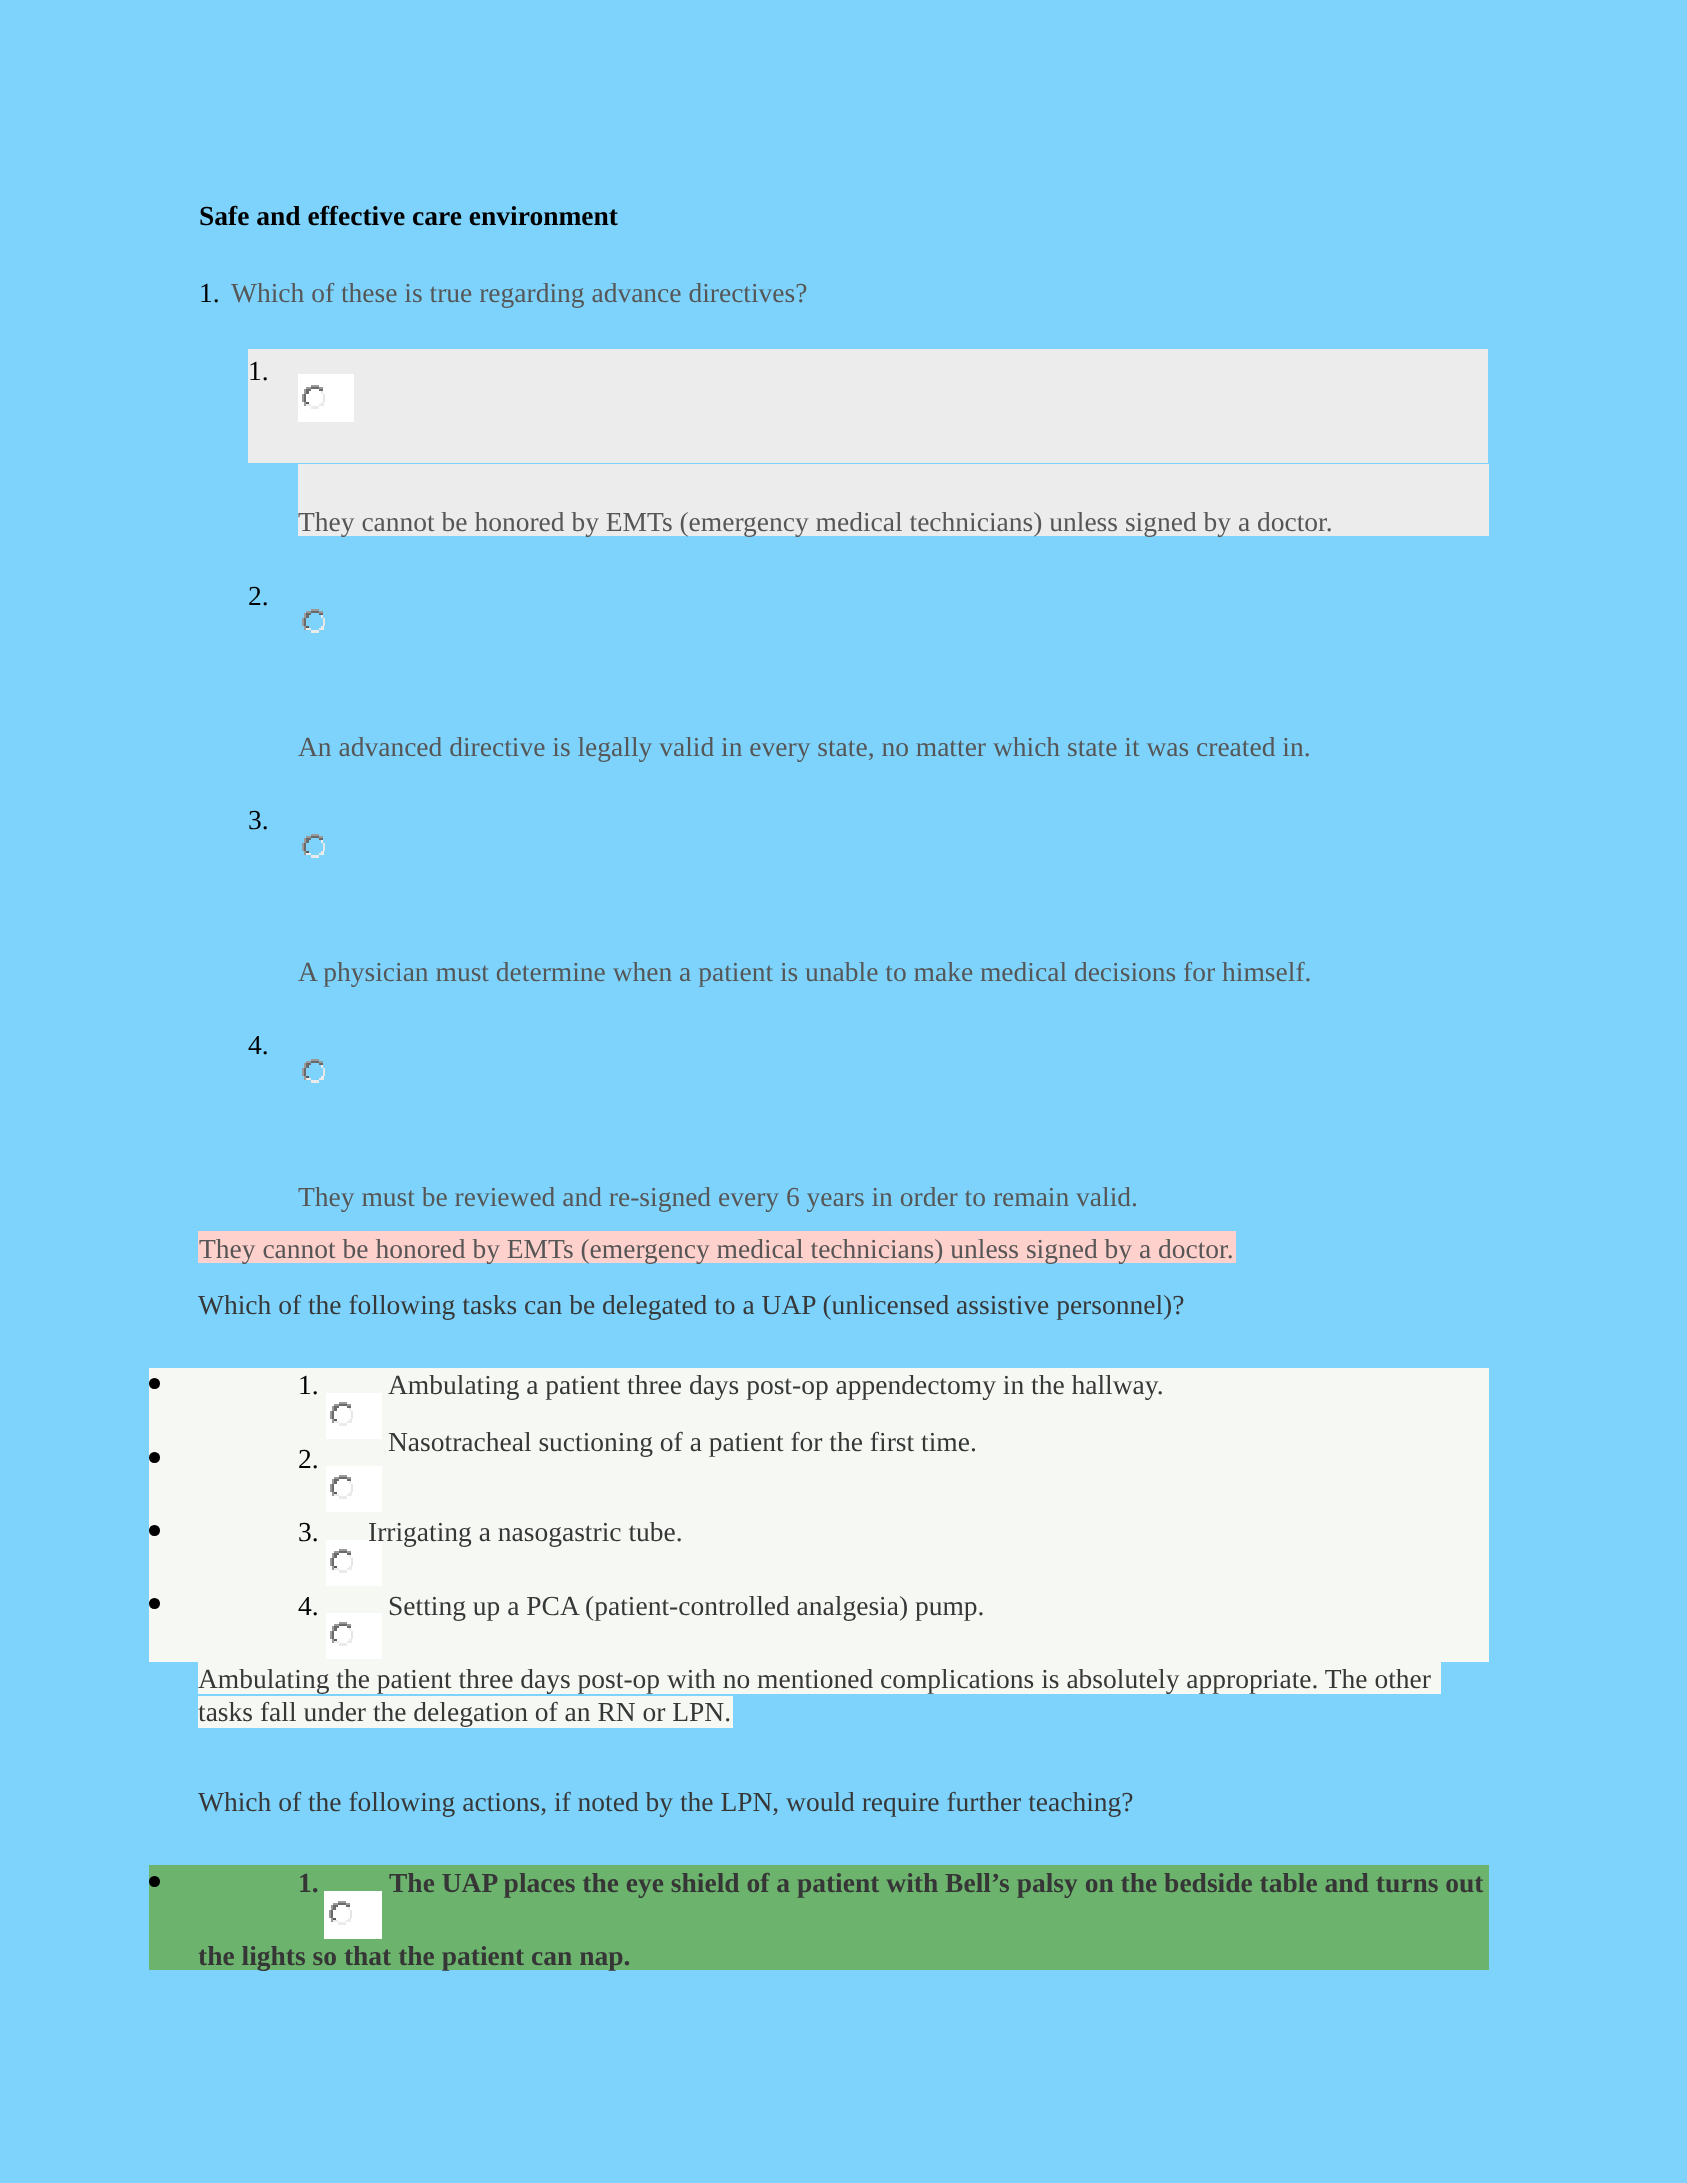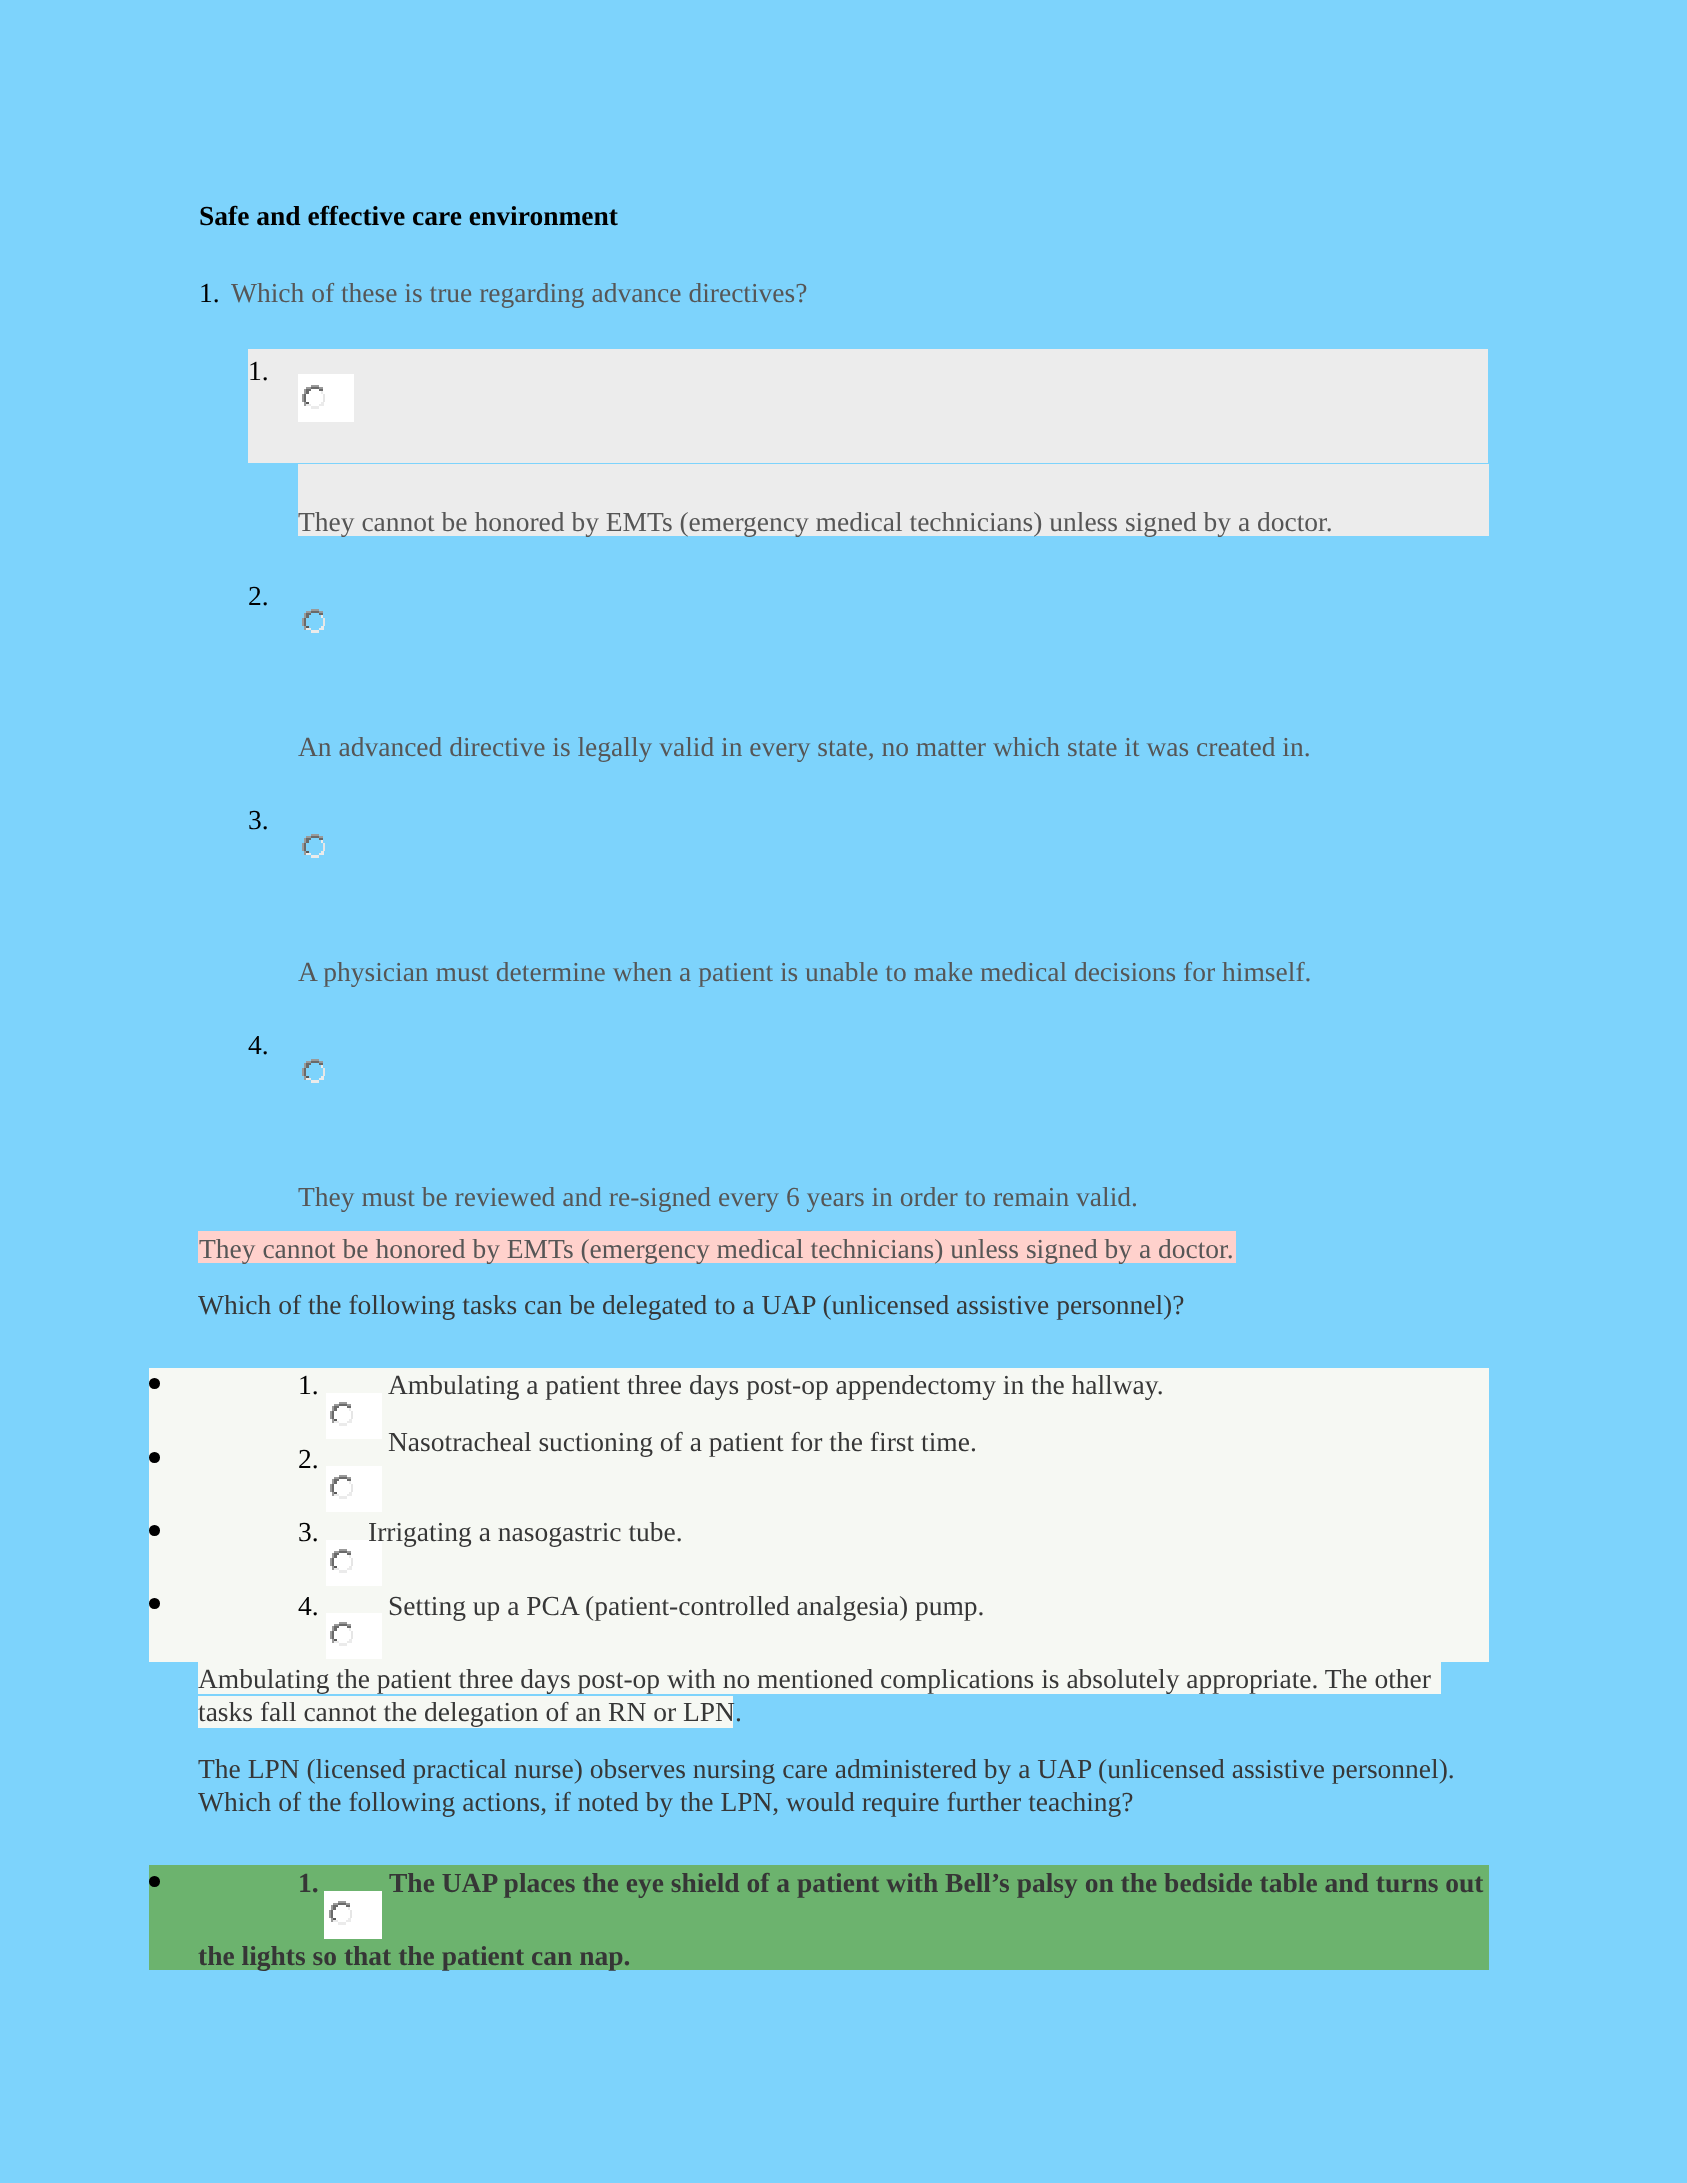--- a/index.html
+++ b/index.html
@@ -223,22 +223,21 @@
         <rect x="6.3" y="28.4" width="6.7" height="3.5" fill="#ebebeb"></rect>
         <rect x="13.2" y="32.2" width="12" height="3.1" fill="#ebebeb"></rect>
         <rect x="29.1" y="24.9" width="3.3" height="3.5" fill="#ebebeb"></rect>
         <rect x="25.2" y="28.4" width="7.2" height="3.8" fill="#ebebeb"></rect>
       </svg>
     </div>
   <div class="abs tx2" style="left:388px;top:1592px;">Setting up a PCA (patient-controlled analgesia) pump.</div>
   <div class="shade" style="left:198px;top:1662px;width:1243px;height:32px;background:#f6f8f3;"></div>
   <div class="shade" style="left:198px;top:1696px;width:535px;height:32px;background:#f6f8f3;"></div>
   <div class="abs tx2" style="left:198px;top:1665px;">Ambulating the patient three days post-op with no mentioned complications is absolutely appropriate. The other</div>
-  <div class="abs tx2" style="left:198px;top:1698px;">tasks fall cannot the delegation of an RN or LPN.</div>
-  <div class="abs tx2" style="left:198px;top:1755px;">The LPN (licensed practical nurse) observes nursing care administered by a UAP (unlicensed assistive personnel).</div>
+  <div class="abs tx2" style="left:198px;top:1698px;">tasks fall under the delegation of an RN or LPN.</div>
   <div class="abs tx2" style="left:198px;top:1788px;">Which of the following actions, if noted by the LPN, would require further teaching?</div>
   <div class="shade" style="left:149px;top:1865px;width:1340px;height:105px;background:#6cb36e;"></div>
   <div class="bullet" style="left:149px;top:1876px;width:10.6px;height:10.6px;"></div>
   <div class="abs nm bd" style="left:298px;top:1869px;">1.</div>
   <div class="rbox" style="left:324px;top:1891px;width:58px;height:48px;background:#ffffff;">
       <svg class="rsvg" width="24" height="24" viewBox="0 0 36 36" shape-rendering="crispEdges" style="left:5.3px;top:10px;">
         <rect x="13.4" y="0" width="11.6" height="3.2" fill="#9a9a9a"></rect>
         <rect x="13.4" y="3.2" width="11.6" height="3.2" fill="#6a6a6a"></rect>
         <rect x="6.3" y="3.2" width="7.1" height="2.6" fill="#9a9a9a"></rect>
         <rect x="6.3" y="5.8" width="7.1" height="3.6" fill="#6a6a6a"></rect>

